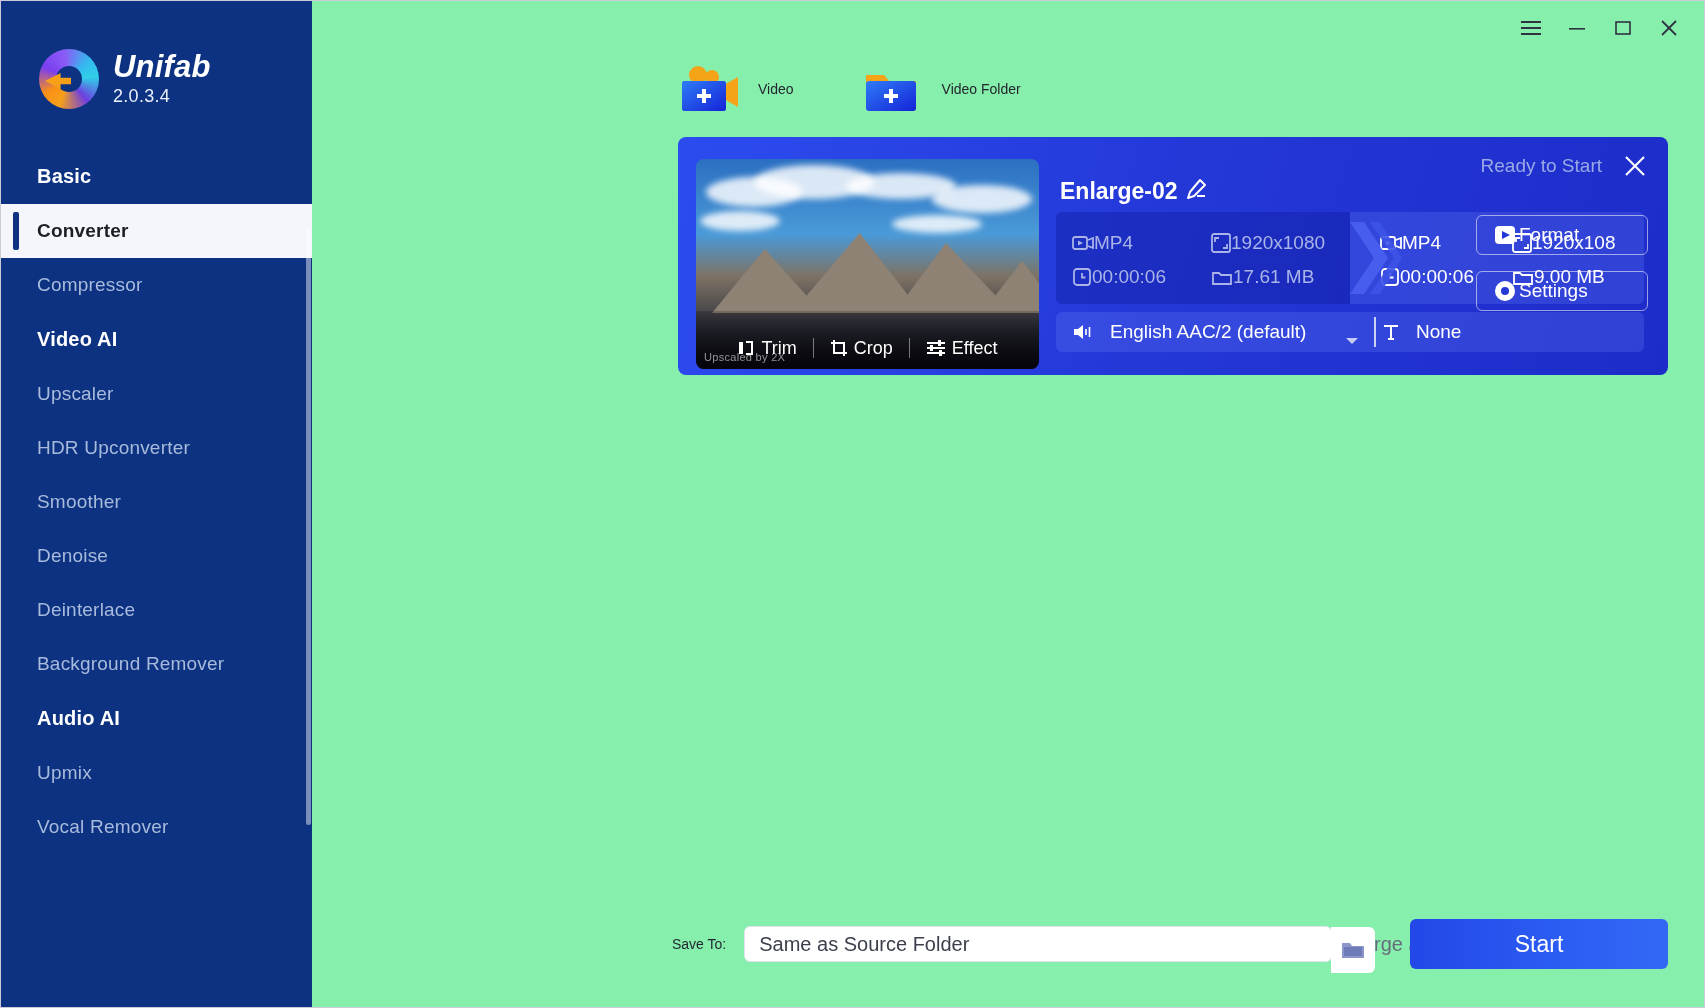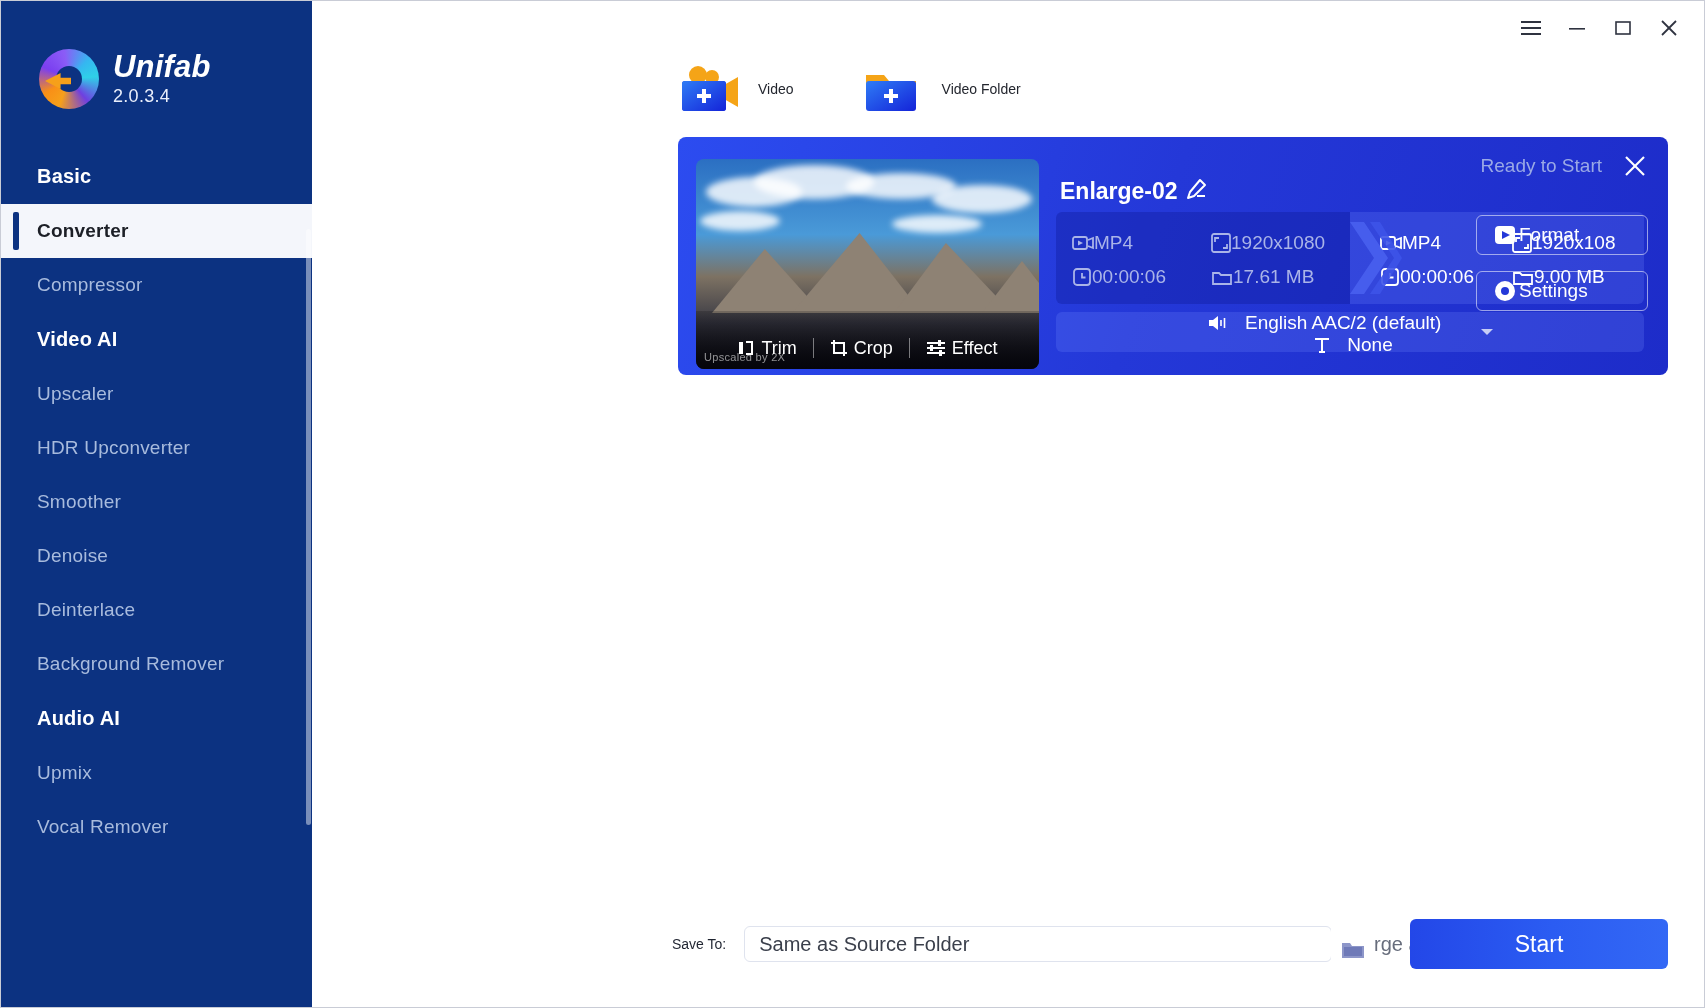--- a/index.html
+++ b/index.html
@@ -3,21 +3,21 @@
 <meta charset="utf-8">
 <style>
   * { box-sizing: border-box; margin: 0; padding: 0; }
   html, body {
     width: 1705px; height: 1008px;
     font-family: "Liberation Sans", sans-serif;
     background: #2b2b2b; overflow: hidden;
   }
   .app {
     position: relative; width: 1705px; height: 1008px;
-    background: #ffffff; display: flex;
+    background: #86efac; display: flex;
     border: 1px solid #c9ccd6;
   }
 
   
   .sidebar {
     width: 311px; height: 100%;
     background: #0c3281;
     position: relative; flex: 0 0 311px;
     padding-top: 10px;
   }
@@ -165,21 +165,21 @@
   .info-dst .info-cell svg { stroke: #ffffff; }
   .chev {
     position: absolute; left: 288px; top: 0; width: 58px; height: 92px;
     z-index: 3; pointer-events: none;
   }
 
   .tracks {
     position: absolute; left: 378px; top: 175px;
     width: 588px; height: 40px; border-radius: 6px;
     background: rgba(120,140,255,.22);
-    display: flex; align-items: center; flex-direction: column;
+    display: flex; align-items: center;
   }
   .track-audio {
     display: flex; align-items: center; gap: 16px;
     width: 318px; padding-left: 16px; position: relative;
   }
   .track-audio .label { color: #ffffff; font-size: 19px; }
   .caret { position: absolute; right: 16px; top: 16px; }
   .track-sep { width: 2px; height: 30px; background: rgba(255,255,255,.75); }
   .track-sub { display: flex; align-items: center; gap: 16px; padding-left: 6px; }
   .track-sub .label { color: #ffffff; font-size: 19px; }

